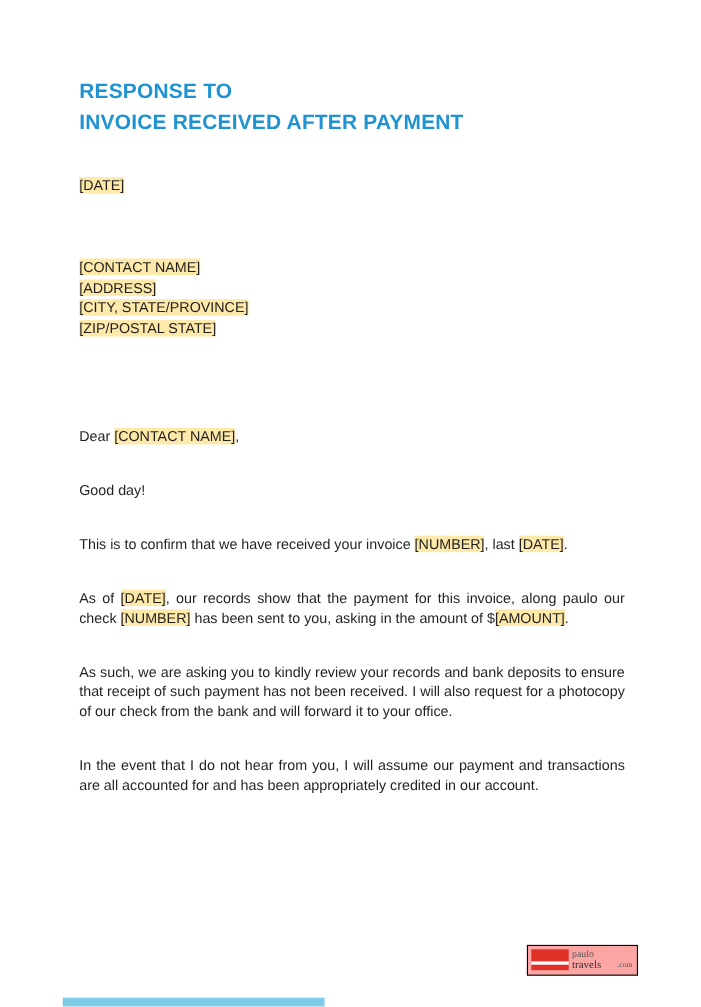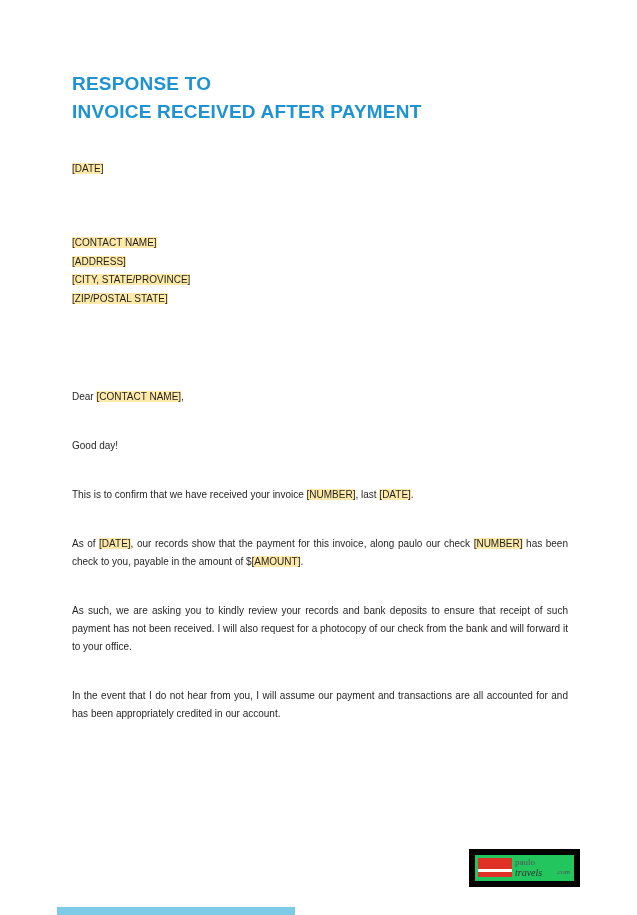--- a/index.html
+++ b/index.html
@@ -33,21 +33,21 @@
     font-size: 19px;
     font-weight: bold;
     line-height: 28px;
     letter-spacing: 0.2px;
   }
   .body-area {
     position: absolute;
     left: 72px;
     top: 160px;
     width: 496px;
-    font-size: 10px;
+    font-size: 13px;
     color: #221f1f;
     line-height: 18px;
   }
   .hl {
     background: #fde9a9;
     color: #221f1f;
   }
   .date-line {
     margin: 0 0 0 0;
     height: 18px;
@@ -74,22 +74,22 @@
     width: 238px;
     height: 8px;
     background: #7ecbe8;
   }
   .logo {
     position: absolute;
     right: 57px;
     bottom: 28px;
     width: 99px;
     height: 26px;
-    border: 6px solid #000000;
-    background: #22c55e;
+    border: 1px solid #000000;
+    background: #fca5a5;
     overflow: hidden;
   }
   .logo-red {
     position: absolute;
     left: 3px;
     top: 3px;
     width: 34px;
     height: 19px;
     background: #e03127;
   }
@@ -108,21 +108,20 @@
     font-size: 9px;
     color: #555555;
   }
   .logo-text-2 {
     position: absolute;
     left: 40px;
     top: 12px;
     font-family: "Liberation Serif", serif;
     font-size: 10px;
     color: #333333;
-    font-style: italic;
   }
   .logo-text-3 {
     position: absolute;
     right: 4px;
     top: 13px;
     font-family: "Liberation Serif", serif;
     font-size: 7px;
     color: #555555;
   }
 </style>
@@ -153,21 +152,21 @@
       <span>Dear </span><span class="hl">[CONTACT NAME]</span><span>,</span>
     </div>
 
     <div class="para">Good day!</div>
 
     <div class="para">
       <span>This is to confirm that we have received your invoice </span><span class="hl">[NUMBER]</span><span>, last </span><span class="hl">[DATE]</span><span>.</span>
     </div>
 
     <div class="para">
-      <span>As of </span><span class="hl">[DATE]</span><span>, our records show that the payment for this invoice, along paulo our check </span><span class="hl">[NUMBER]</span><span> has been check to you, payable in the amount of $</span><span class="hl">[AMOUNT]</span><span>.</span>
+      <span>As of </span><span class="hl">[DATE]</span><span>, our records show that the payment for this invoice, along paulo our check </span><span class="hl">[NUMBER]</span><span> has been sent to you, asking in the amount of $</span><span class="hl">[AMOUNT]</span><span>.</span>
     </div>
 
     <div class="para">As such, we are asking you to kindly review your records and bank deposits to ensure that receipt of such payment has not been received. I will also request for a photocopy of our check from the bank and will forward it to your office.</div>
 
     <div class="para">In the event that I do not hear from you, I will assume our payment and transactions are all accounted for and has been appropriately credited in our account.</div>
 
   </div>
 
   <div class="logo">
     <div class="logo-red"></div>

